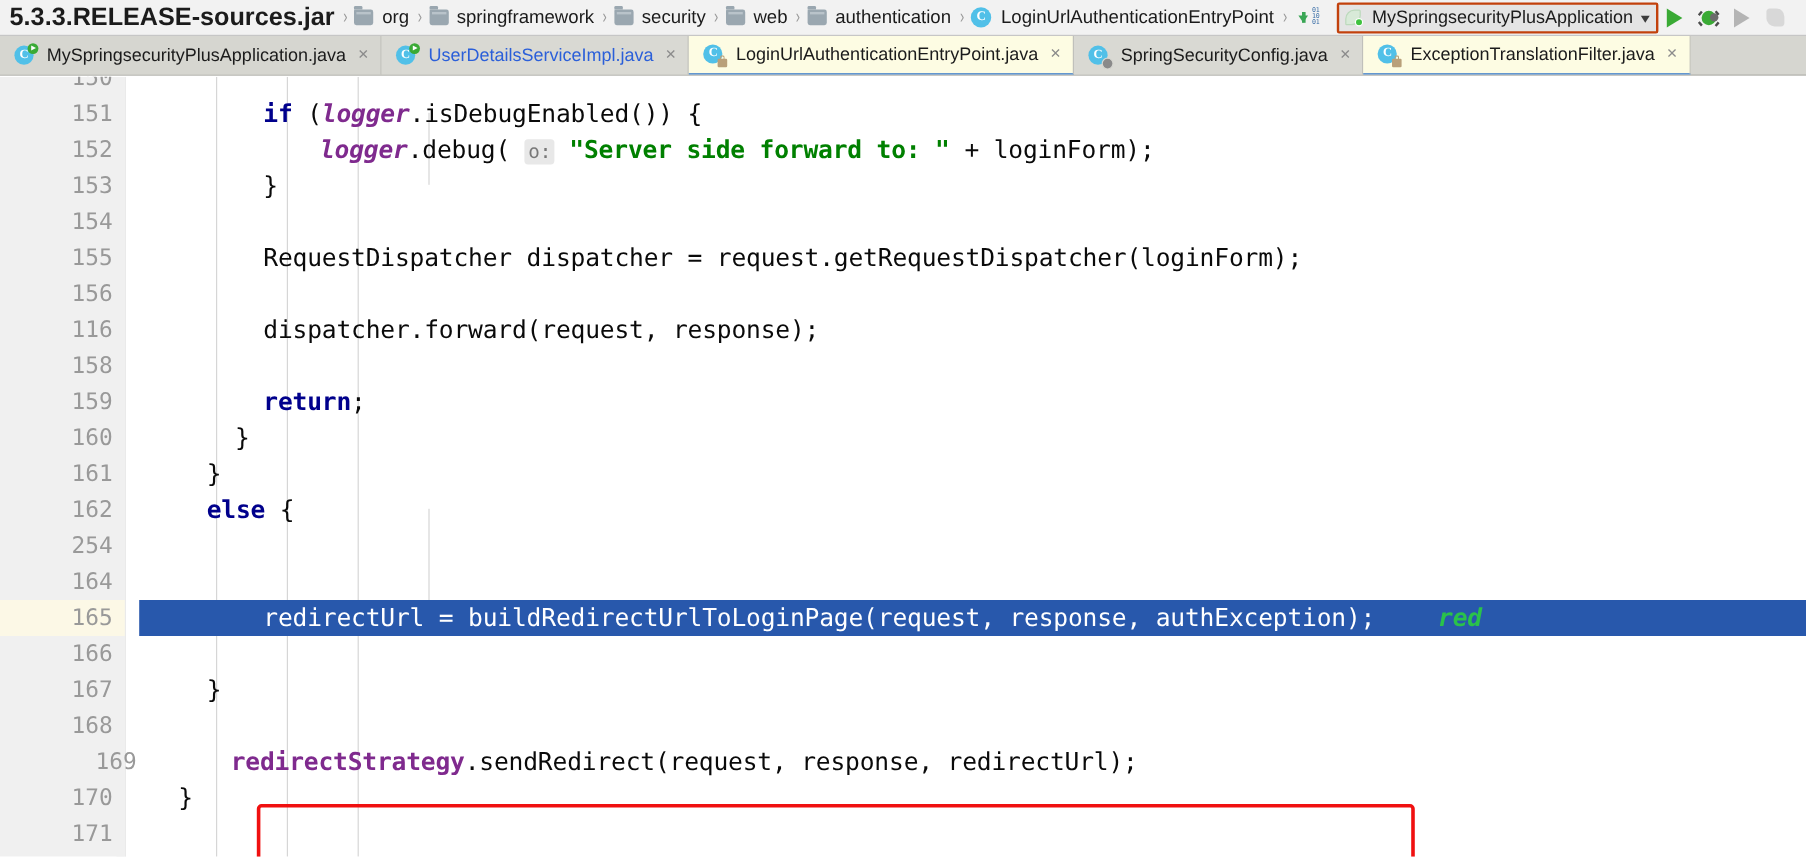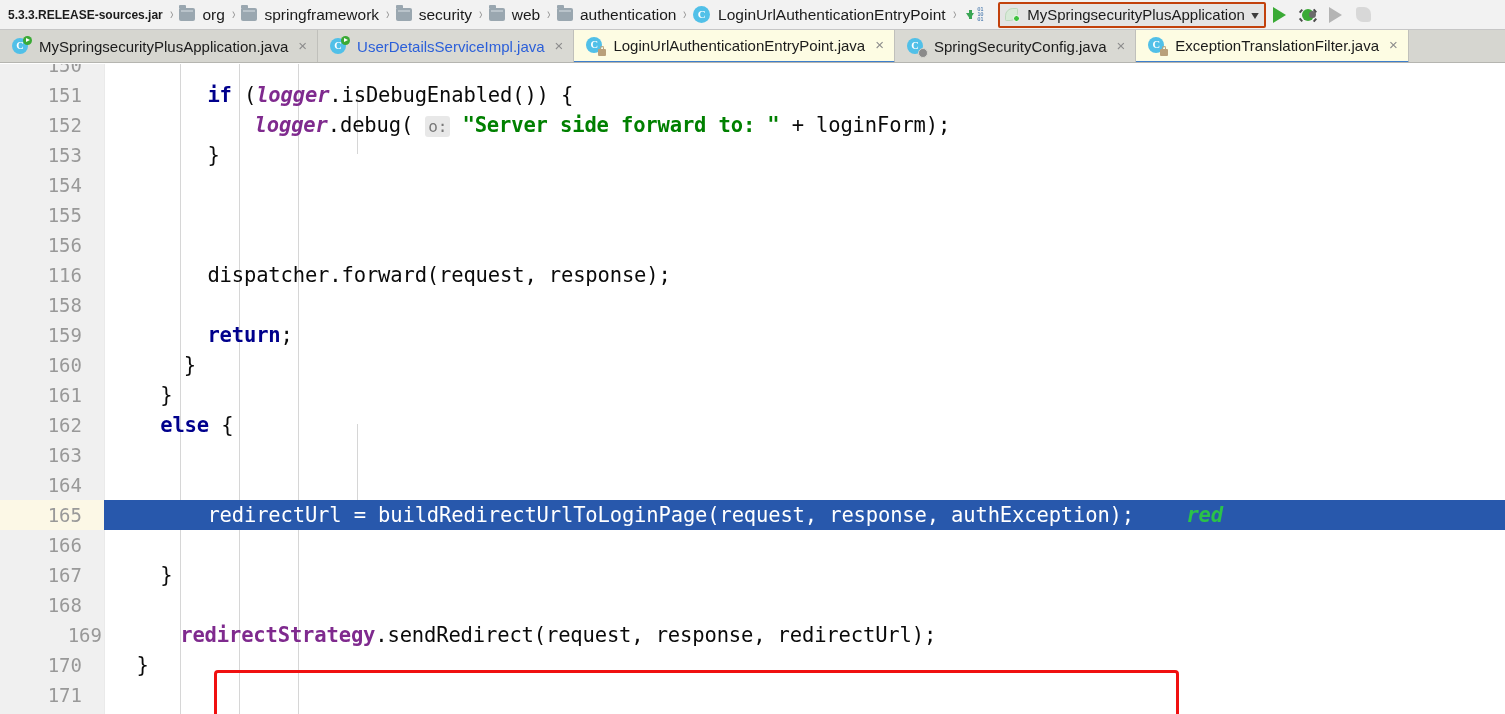--- a/index.html
+++ b/index.html
@@ -26,21 +26,21 @@
     white-space: nowrap;
     overflow: hidden;
   }
   .crumb {
     display: flex; align-items: center;
     height: 30px;
     padding: 0 2px 0 4px;
     font-size: 15.5px;
     color: #1b1b1b;
   }
-  .crumb.jar { font-weight: bold; font-size: 12px; padding-left: 5px; }
+  .crumb.jar { font-weight: bold; font-size: 21px; padding-left: 5px; }
   .crumb-label { padding: 0 3px; }
   .crumb-sep {
     color: #9a9a9a;
     font-size: 17px;
     padding: 0 1px 2px 1px;
     transform: scaleX(0.62);
     display: inline-block;
   }
 
   .ic {
@@ -288,21 +288,21 @@
     width: 104px; height: 30px;
     background: #fcf8e6;
   }
 
   .code-layer {
     position: absolute; left: 0; top: 0;
     width: 1505px; height: 650px;
   }
   .line {
     position: absolute;
-    left: 0; width: 1387px; height: 30px;
+    left: 12px; width: 1387px; height: 30px;
     line-height: 30px;
     white-space: pre;
   }
   .lno {
     position: absolute; left: 0; top: 0;
     width: 82px;
     text-align: right;
     font-family: "DejaVu Sans Mono", monospace;
     font-size: 19px;
     color: #999999;
@@ -492,29 +492,29 @@
     <div class="iguide" style="left:298px;top:0;height:650px;"></div>
     <div class="iguide" style="left:357px;top:30px;height:60px;"></div>
     <div class="iguide" style="left:357px;top:360px;height:90px;"></div>
 
     <div class="code-layer" id="code-layer">
         <div class="line" style="top: -14px;"><div class="lno">150</div><div class="code" style="left: 113px;"></div></div>
         <div class="line" style="top: 16px;"><div class="lno">151</div><div class="code" style="left: 207.4px;"><span class="kw">if</span><span> (</span><span class="fld">logger</span><span>.isDebugEnabled()) {</span></div></div>
         <div class="line" style="top: 46px;"><div class="lno">152</div><div class="code" style="left: 254.6px;"><span class="fld">logger</span><span>.debug( </span><span class="phint">o:</span><span> </span><span class="str">"Server side forward to: "</span><span> + loginForm);</span></div></div>
         <div class="line" style="top: 76px;"><div class="lno">153</div><div class="code" style="left: 207.4px;"><span>}</span></div></div>
         <div class="line" style="top: 106px;"><div class="lno">154</div><div class="code" style="left: 113px;"></div></div>
-        <div class="line" style="top: 136px;"><div class="lno">155</div></div>
+        <div class="line" style="top: 136px;"><div class="lno">155</div><div class="code" style="left: 207.4px;"><span>RequestDispatcher dispatcher = request.getRequestDispatcher(loginForm);</span></div></div>
         <div class="line" style="top: 166px;"><div class="lno">156</div><div class="code" style="left: 113px;"></div></div>
         <div class="line" style="top: 196px;"><div class="lno">116</div><div class="code" style="left: 207.4px;"><span>dispatcher.forward(request, response);</span></div></div>
         <div class="line" style="top: 226px;"><div class="lno">158</div><div class="code" style="left: 113px;"></div></div>
         <div class="line" style="top: 256px;"><div class="lno">159</div><div class="code" style="left: 207.4px;"><span class="kw">return</span><span>;</span></div></div>
         <div class="line" style="top: 286px;"><div class="lno">160</div><div class="code" style="left: 183.8px;"><span>}</span></div></div>
         <div class="line" style="top: 316px;"><div class="lno">161</div><div class="code" style="left: 160.2px;"><span>}</span></div></div>
         <div class="line" style="top: 346px;"><div class="lno">162</div><div class="code" style="left: 160.2px;"><span class="kw">else</span><span> {</span></div></div>
-        <div class="line" style="top: 376px;"><div class="lno">163</div></div>
+        <div class="line" style="top: 376px;"><div class="lno">254</div></div>
         <div class="line" style="top: 406px;"><div class="lno">164</div><div class="code" style="left: 113px;"></div></div>
         <div class="line sel" style="top: 436px;"><div class="caretbar"></div><div class="selband"></div><div class="lno">165</div><div class="code" style="left: 207.4px;"><span>redirectUrl = buildRedirectUrlToLoginPage(request, response, authException);</span><span>  </span><span class="hintval">red</span></div></div>
         <div class="line" style="top: 466px;"><div class="lno">166</div><div class="code" style="left: 113px;"></div></div>
         <div class="line" style="top: 496px;"><div class="lno">167</div><div class="code" style="left: 160.2px;"><span>}</span></div></div>
         <div class="line" style="top: 526px;"><div class="lno">168</div><div class="code" style="left: 113px;"></div></div>
         <div class="line" style="top: 556px; margin-left: 20px;"><div class="lno">169</div><div class="code" style="left: 160.2px;"><span class="fldb">redirectStrategy</span><span>.sendRedirect(request, response, redirectUrl);</span></div></div>
         <div class="line" style="top: 586px;"><div class="lno">170</div><div class="code" style="left: 136.6px;"><span>}</span></div></div>
         <div class="line" style="top: 616px;"><div class="lno">171</div><div class="code" style="left: 113px;"></div></div>
       </div>
 

